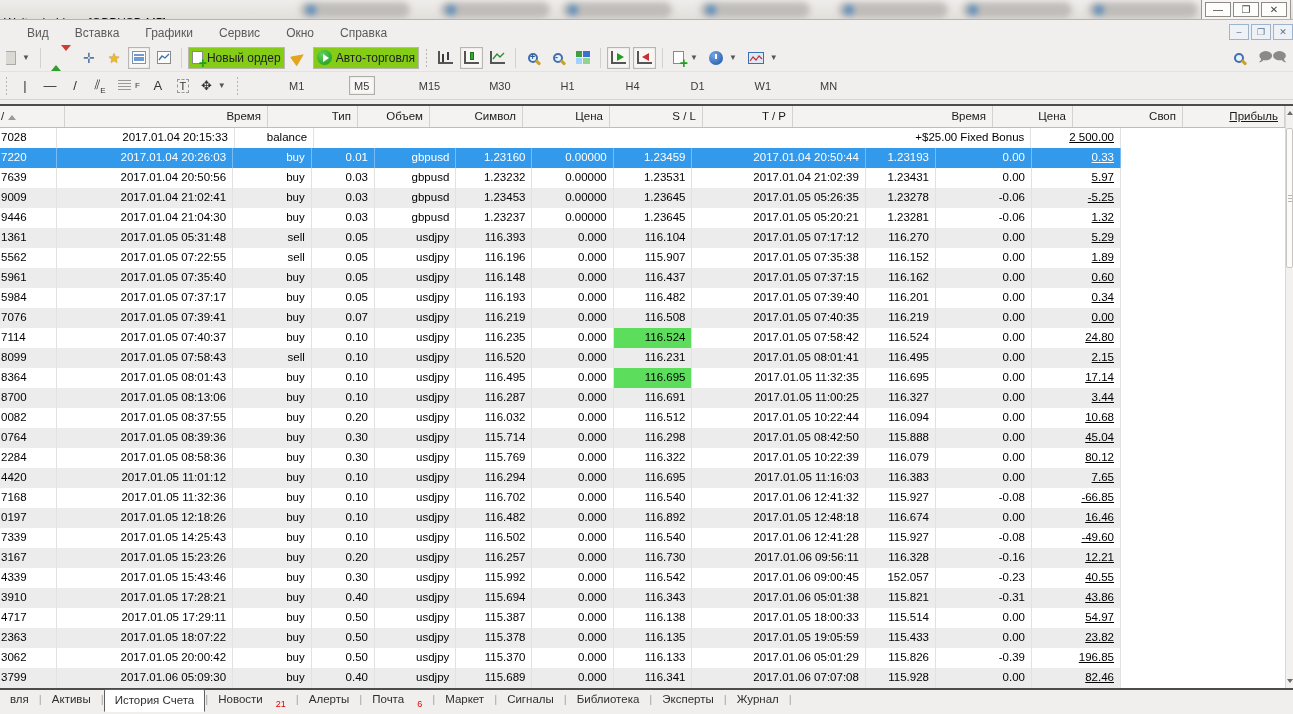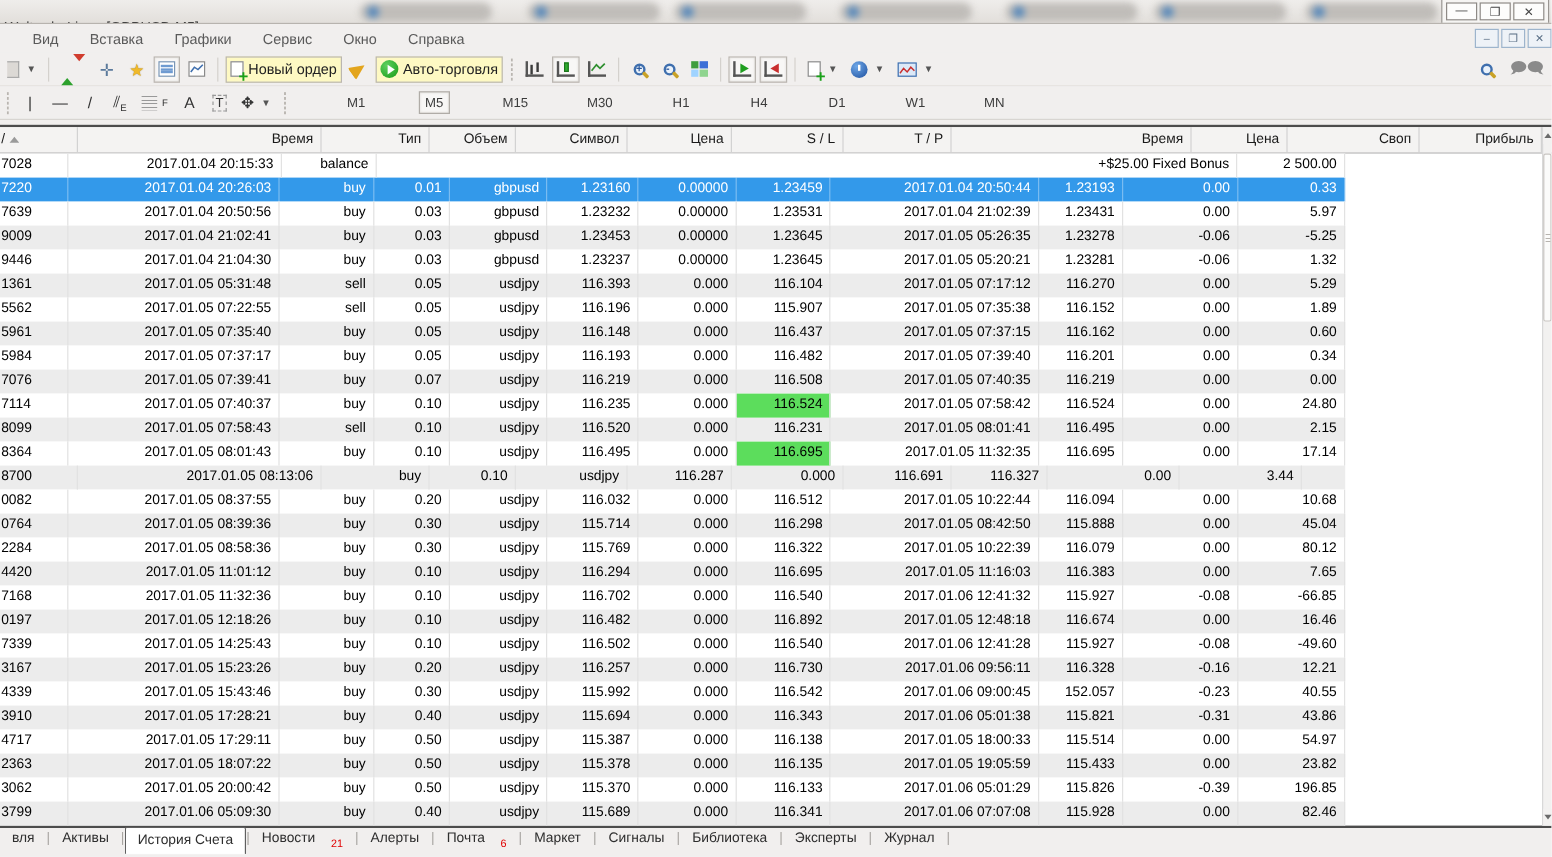--- a/index.html
+++ b/index.html
@@ -20,21 +20,21 @@
   .menu-item { padding:3px 13px; color:#5a5a5a; font-size:12px; cursor:default; }
   .child-btns { position:absolute; right:0; top:3px; display:flex; gap:2px; }
   .child-btn { width:20px; height:16px; border:1px solid #9db4cc; background:#eef2f7; color:#5a6f86; font-size:9px; display:flex; align-items:center; justify-content:center; }
 
   
   .toolbar { position:absolute; left:0; width:1293px; height:28px; background:#f1efee; display:flex; align-items:center; gap:3px; padding:0 2px; }
   .tb1 { top:44px; border-bottom:1px solid #e4e1de; }
   .tb2 { top:72px; border-bottom:1px solid #d8d5d1; }
   .tbtn { min-width:22px; height:22px; display:flex; align-items:center; justify-content:center; gap:4px; padding:0 3px; border:1px solid transparent; color:#333; }
   .tbtn.pressed { background:#f8f7f6; border:1px solid #b9b5b0; box-shadow:inset 0 0 2px #d8d4cf; }
-  .tbtn.framed  { border:1px solid #bab6b1; background:#fef9c3; }
+  .tbtn.framed  { border:1px solid #bab6b1; background:#84cc16; }
   .sep { width:1px; height:20px; background:#d4d1cd; margin:0 3px; }
   .dotsep { width:3px; height:20px; margin:0 3px; background-image:radial-gradient(#b9b5b0 1px, transparent 1px); background-size:3px 4px; }
   .drop { font-size:8px; color:#555; margin-left:2px; }
   .tb-label { font-size:12px; color:#222; }
 
   
   .ic { position:relative; display:inline-block; }
   .i-stub { width:10px; height:14px; background:#dcd9d5; border:1px solid #aaa; border-left:none; }
   .i-up { width:0; height:0; border-left:5px solid transparent; border-right:5px solid transparent; border-bottom:6px solid #2da12d; }
   .i-down { width:0; height:0; border-left:5px solid transparent; border-right:5px solid transparent; border-top:6px solid #d03c2e; margin-top:1px; }
@@ -79,21 +79,21 @@
   .grid-body { width:1121px; }
   .row { display:flex; height:20px; font-size:11.5px; line-height:19px; background:#fff; }
   .row.alt { background:#ececec; }
   .row.selected { background:#3399ea; color:#fff;justify-content:space-between; }
   .row.selected .cell { border-right-color:rgba(255,255,255,.35); }
   .cell { padding:0 6px 0 2px; text-align:right; border-right:1px solid #e2e2e2; white-space:nowrap; overflow:hidden; }
   .cell.left { text-align:left; padding-left:1px; }
   .cell.green { background:#5cdd5c; color:#000; }
   .c0{width:65px;} .c1{width:203px;} .c2{width:90px;} .c3{width:72px;} .c4{width:93px;}
   .c5{width:87px;} .c6{width:93px;} .c7{width:90px;} .c8{width:200px;} .c9{width:80px;}
-  .c10{width:110px;} .c11{width:102px;}
+  .c10{width:110px;} .c11{width:102px;text-decoration:underline;}
   .cspan{width:825px;}
   .sort-arrow { display:inline-block; width:0; height:0; border-left:4px solid transparent; border-right:4px solid transparent; border-bottom:5px solid #9a9a9a; margin-left:4px; }
 
   
   .vscroll { position:absolute; right:0; top:0; width:8px; height:582px; background:#f2f1f0; border-left:1px solid #d8d8d8; }
   .vs-btn { position:absolute; left:0; width:8px; height:14px; background:#f2f1f0; display:flex; align-items:center; justify-content:center; }
   .vs-up { top:0; } .vs-down { bottom:0; }
   .tri-up { width:0;height:0;border-left:3px solid transparent;border-right:3px solid transparent;border-bottom:4px solid #6a6a6a; }
   .tri-down { width:0;height:0;border-left:3px solid transparent;border-right:3px solid transparent;border-top:4px solid #6a6a6a; }
   .vs-thumb { position:absolute; left:0; top:22px; width:7px; height:140px; background:#fbfbfa; border:1px solid #c9c6c2; border-radius:2px; }
@@ -499,20 +499,21 @@
       </div>
       <div class="row alt">
         <div class="cell left c0">8700</div>
         <div class="cell c1">2017.01.05 08:13:06</div>
         <div class="cell c2">buy</div>
         <div class="cell c3">0.10</div>
         <div class="cell c4">usdjpy</div>
         <div class="cell c5">116.287</div>
         <div class="cell c6">0.000</div>
         <div class="cell c7">116.691</div>
+        <div class="cell c8">2017.01.05 11:00:25</div>
         <div class="cell c9">116.327</div>
         <div class="cell c10">0.00</div>
         <div class="cell c11">3.44</div>
       </div>
       <div class="row">
         <div class="cell left c0">0082</div>
         <div class="cell c1">2017.01.05 08:37:55</div>
         <div class="cell c2">buy</div>
         <div class="cell c3">0.20</div>
         <div class="cell c4">usdjpy</div>

